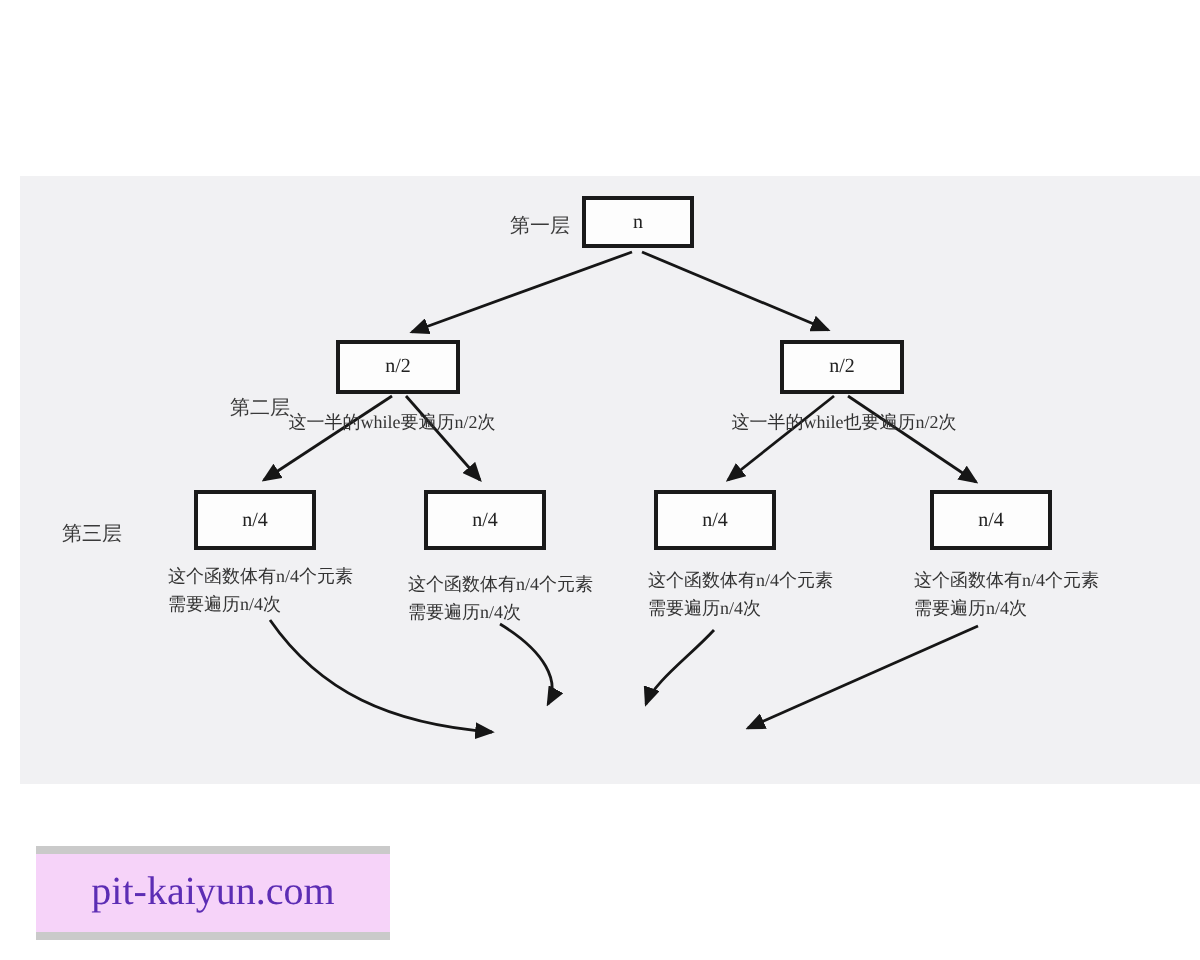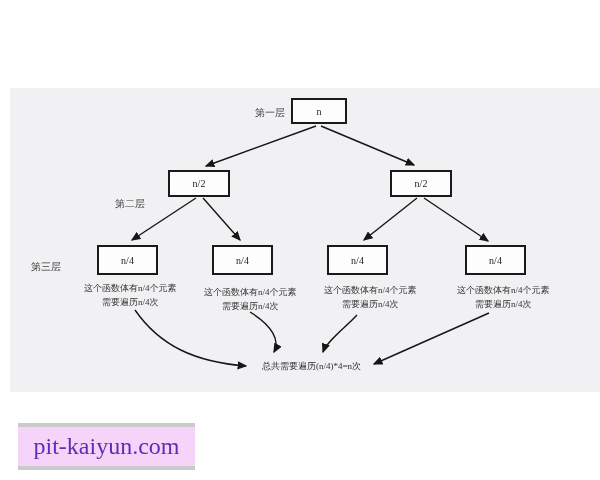--- a/index.html
+++ b/index.html
@@ -47,21 +47,20 @@
     color: #333333;
     white-space: nowrap;
   }
   .ann-center { transform: translateX(-50%); }
   .leaf-ann {
     position: absolute;
     font-size: 9px;
     color: #333333;
     line-height: 13.5px;
     white-space: nowrap;
-    text-align: center;
   }
   .total-text {
     position: absolute;
     left: 252px; top: 360px;
     font-size: 9px;
     color: #2e2e2e;
     white-space: nowrap;
   }
   .watermark {
     position: absolute;
@@ -77,21 +76,21 @@
     background: #cacaca;
     display: flex;
     align-items: center;
     justify-content: center;
     box-sizing: border-box;
   }
   .badge-inner {
     width: 180px; height: 39px;
     background: #f6d3f9;
     color: #5c2db4;
-    font-size: 24px;
+    font-size: 20px;
     display: flex;
     align-items: center;
     justify-content: center;
     white-space: nowrap;
   }
 </style>
 </head>
 <body>
 
 <div class="page">
@@ -117,20 +116,22 @@
       <path d="M479,313 L364,364" marker-end="url(#ah)"></path>
     </g>
   </svg>
 
   <div class="layer-label" style="left:245px; top:106px;">第一层</div>
   <div class="node" style="left:281px; top:98px; width:56px; height:26px;">n</div>
 
   <div class="layer-label" style="left:105px; top:197px;">第二层</div>
   <div class="node" style="left:158px; top:170px; width:62px; height:27px;">n/2</div>
   <div class="node" style="left:380px; top:170px; width:62px; height:27px;">n/2</div>
+  <div class="ann ann-center" style="left:186px; top:205px;">这一半的while要遍历n/2次</div>
+  <div class="ann ann-center" style="left:412px; top:205px;">这一半的while也要遍历n/2次</div>
 
   <div class="layer-label" style="left:21px; top:260px;">第三层</div>
   <div class="node" style="left:87px; top:245px; width:61px; height:30px;">n/4</div>
   <div class="node" style="left:202px; top:245px; width:61px; height:30px;">n/4</div>
   <div class="node" style="left:317px; top:245px; width:61px; height:30px;">n/4</div>
   <div class="node" style="left:455px; top:245px; width:61px; height:30px;">n/4</div>
 
   <div class="leaf-ann" style="left:74px; top:282px;">
     <div>这个函数体有n/4个元素</div>
     <div>需要遍历n/4次</div>
@@ -141,20 +142,19 @@
   </div>
   <div class="leaf-ann" style="left:314px; top:284px;">
     <div>这个函数体有n/4个元素</div>
     <div>需要遍历n/4次</div>
   </div>
   <div class="leaf-ann" style="left:447px; top:284px;">
     <div>这个函数体有n/4个元素</div>
     <div>需要遍历n/4次</div>
   </div>
 
-  <div class="total-text">总共需要遍历(n/4)*4=n次</div>
 
 
   <div class="badge">
     <div class="badge-inner">pit-kaiyun.com</div>
   </div>
 
 </div>
 
 </body></html>

